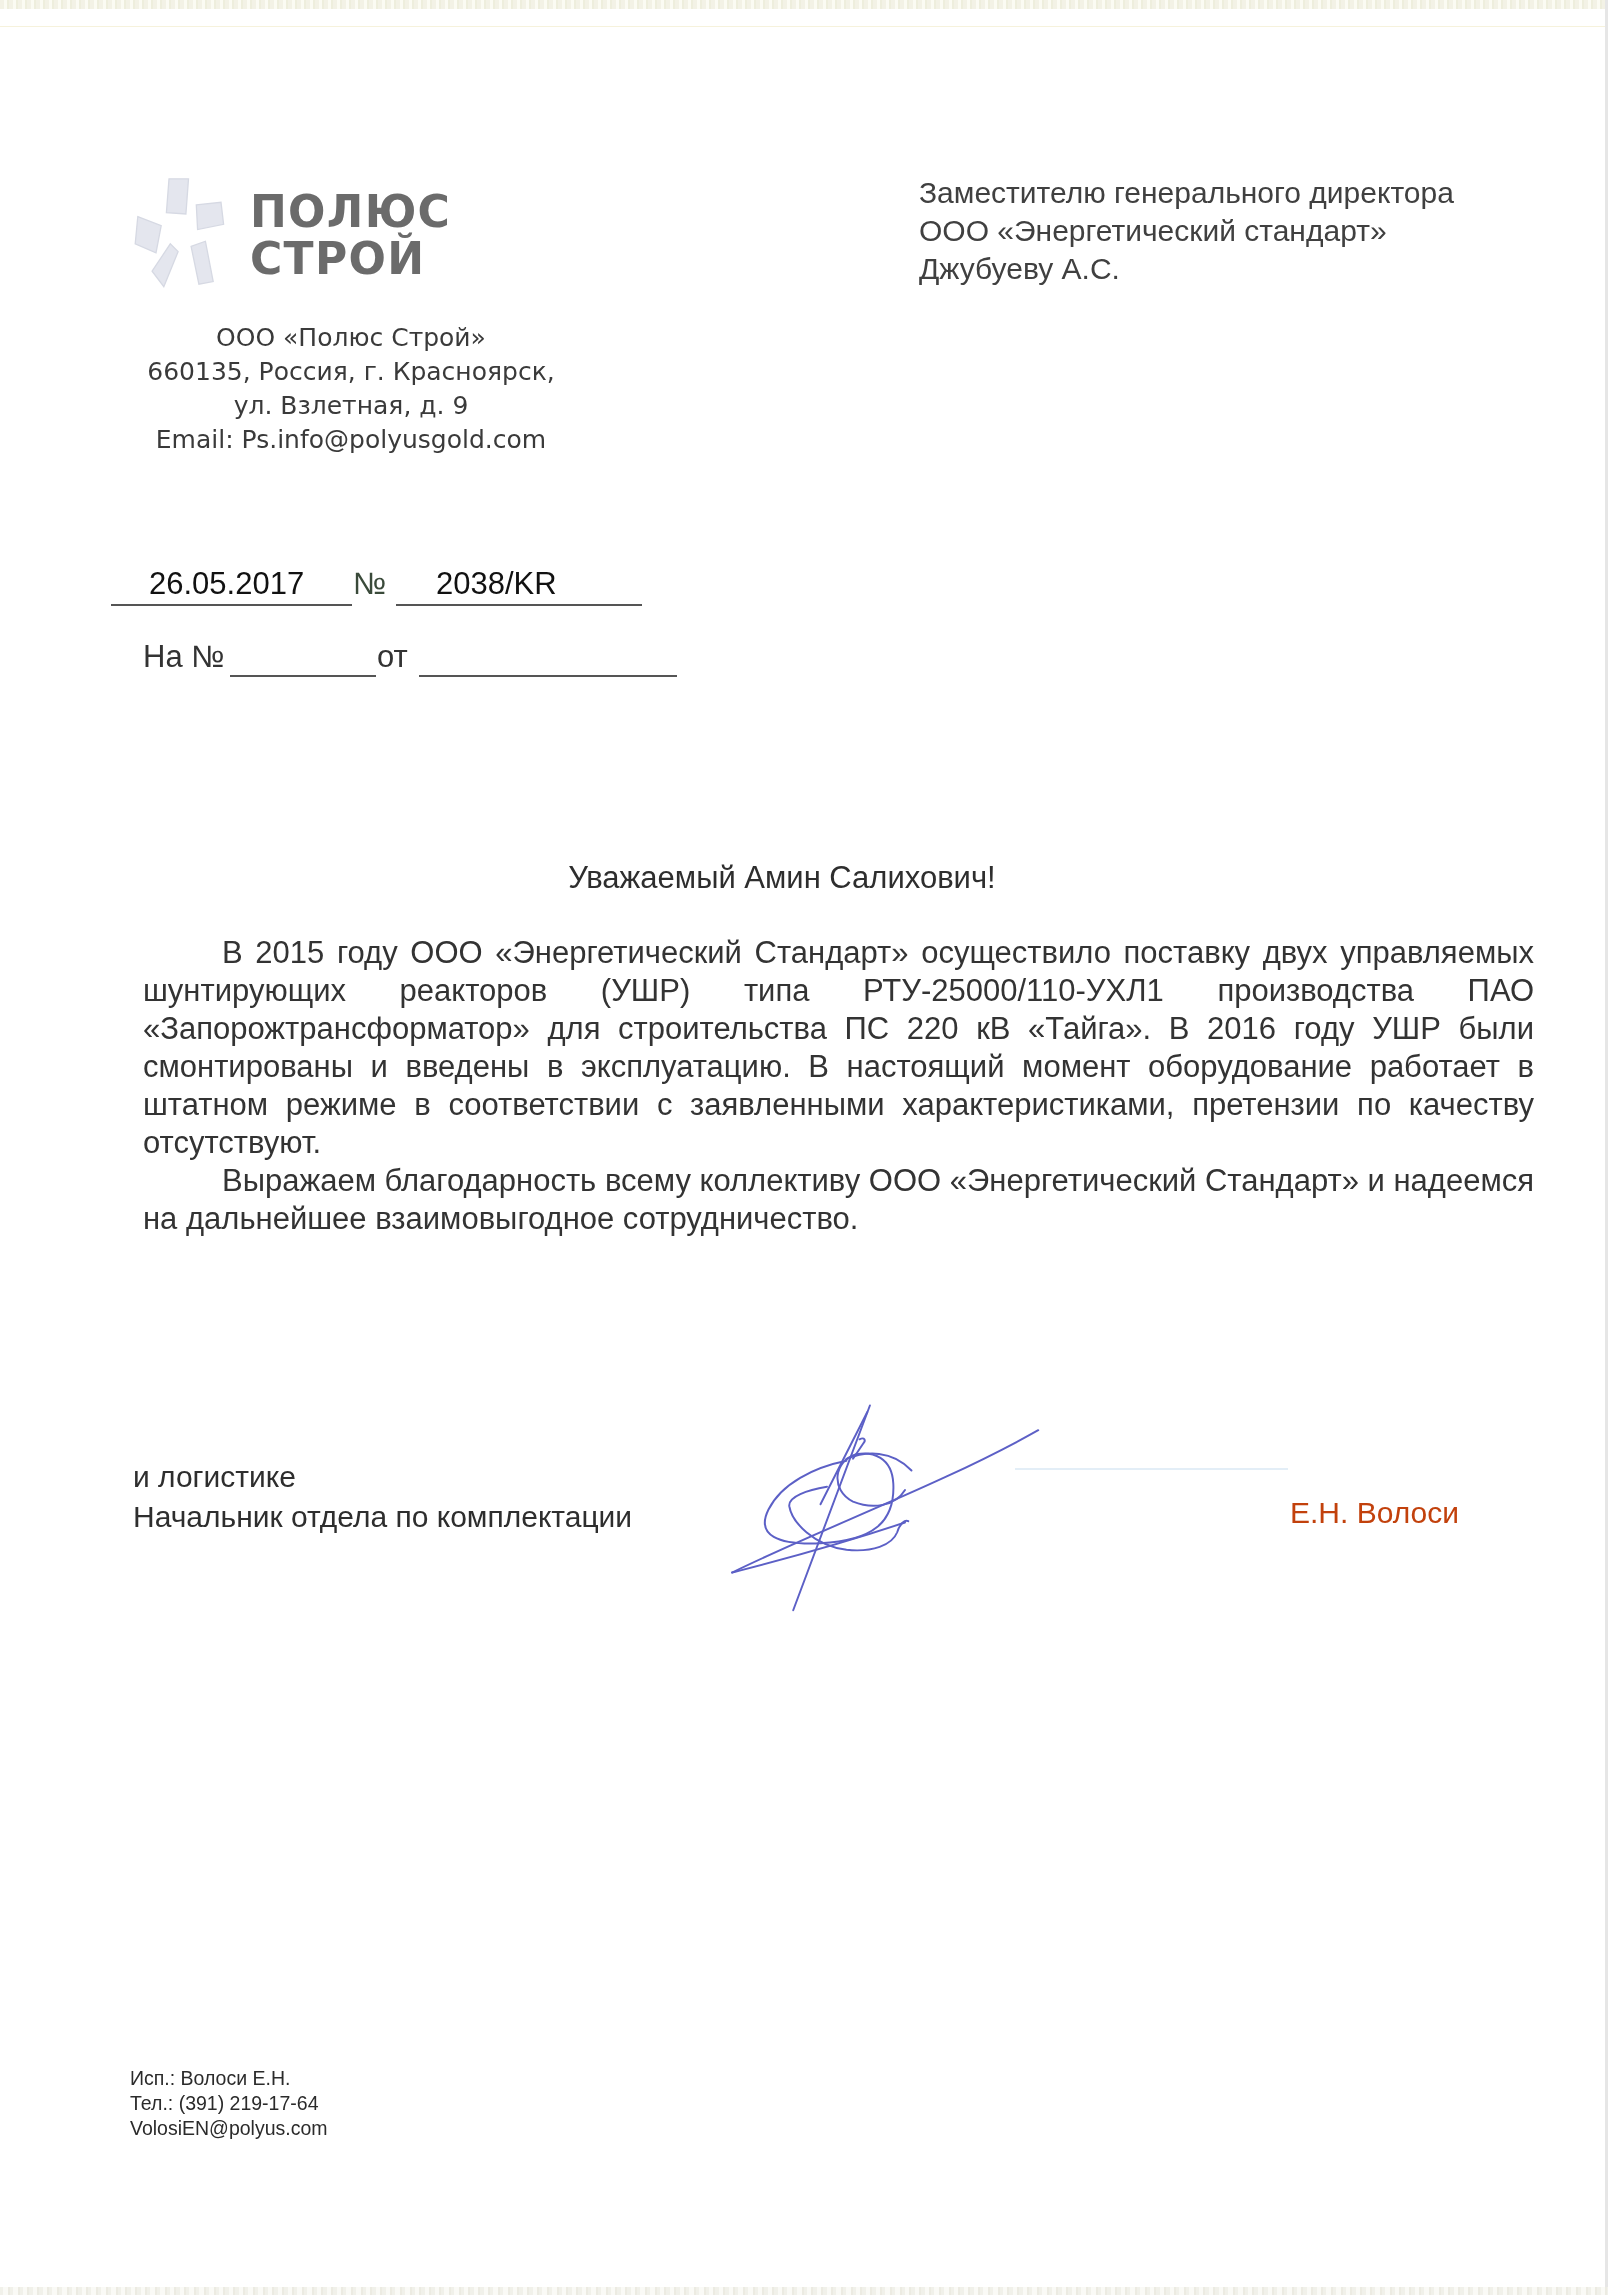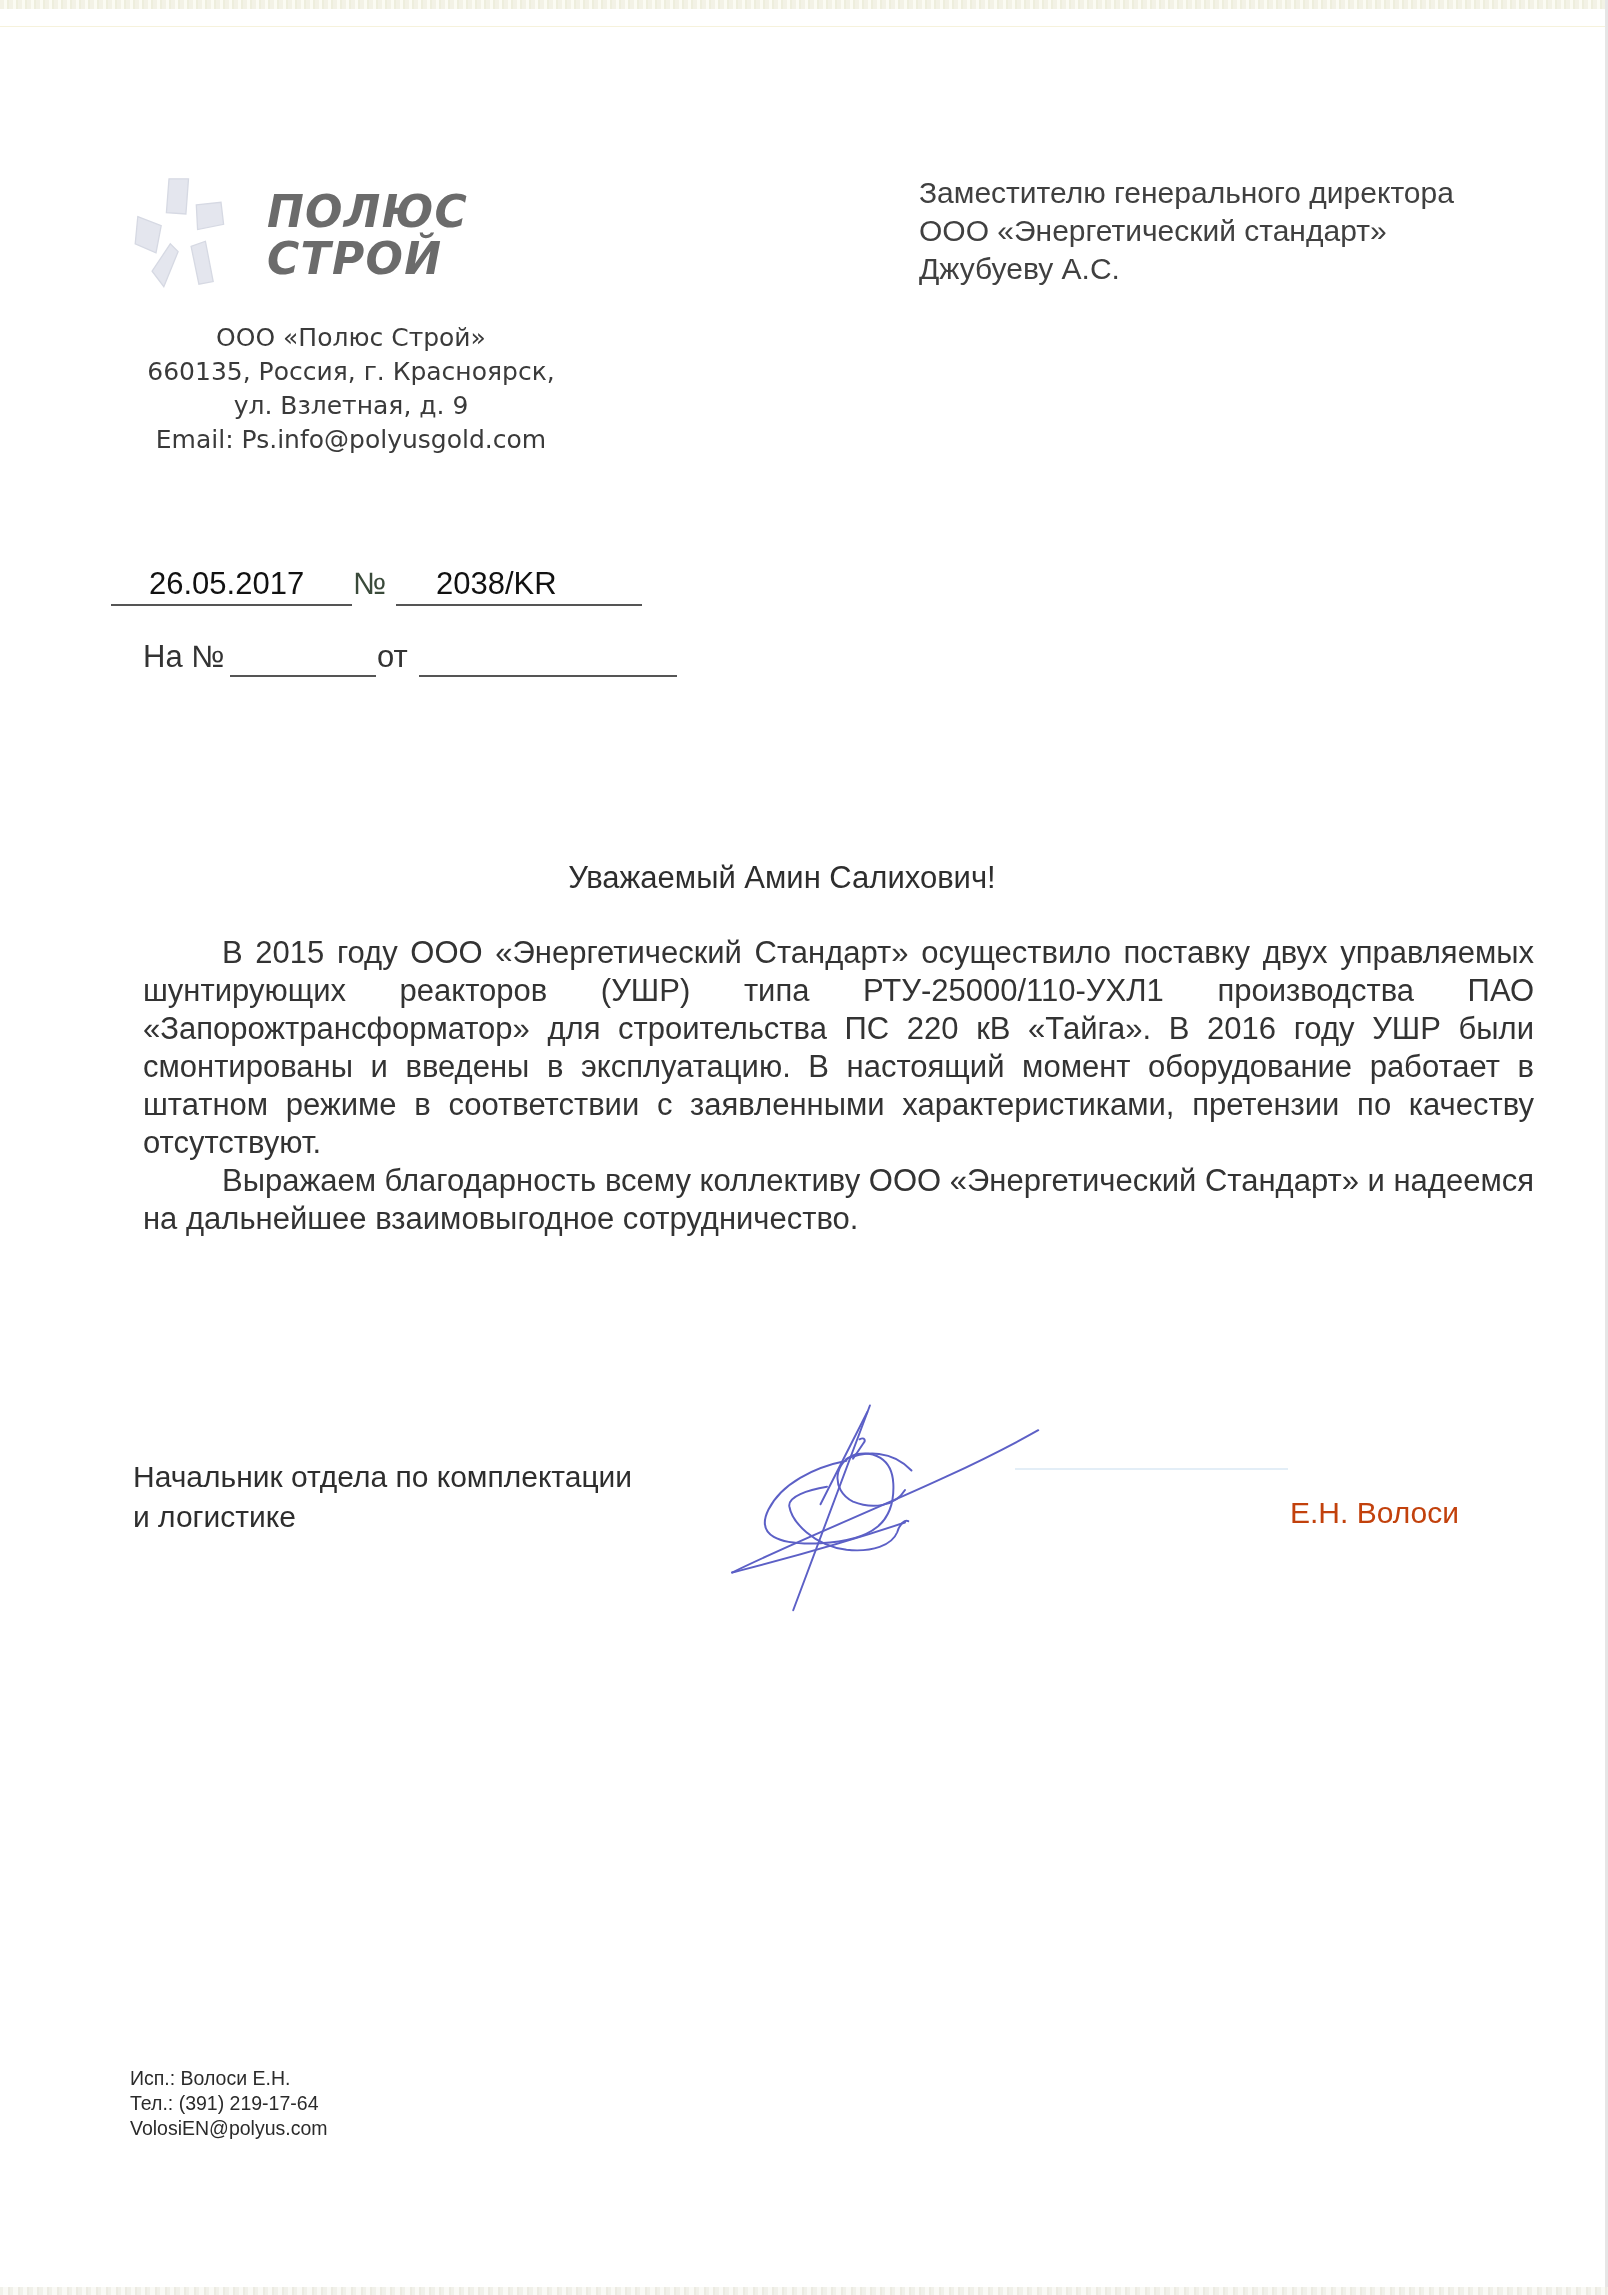--- a/index.html
+++ b/index.html
@@ -11,22 +11,22 @@
   .scan-top { position: absolute; left: 0; top: 0; width: 1608px; height: 9px;
     background: repeating-linear-gradient(90deg, #f3f2e6 0 3.9px, #fbfbf3 3.9px 7.2px, #eeeedd 7.2px 9px); }
   .scan-top-line { position: absolute; left: 0; top: 26px; width: 1608px; height: 1.3px; background: #f6f2dc; }
   .scan-bottom { position: absolute; left: 0; bottom: 0; width: 1608px; height: 7.8px;
     background: repeating-linear-gradient(90deg, #f1f1ea 0 3.3px, #fafaf6 3.3px 7.8px, #ecebe2 7.8px 9.8px); }
   .scan-right { position: absolute; right: 0; top: 0; width: 2.6px; height: 2295px; background: #e6e6e6; }
 
   
   .logo { position: absolute; left: 130px; top: 176px; width: 364px; height: 124px; }
   .logo svg { position: absolute; left: 0; top: 0; }
-  .logo-text { position: absolute; left: 137px; top: 11.7px; font-family: "DejaVu Sans", sans-serif;
-    font-weight: bold; font-size: 44px; line-height: 47px; color: #6b6b6b; letter-spacing: 1.3px; font-style: italic; }
+  .logo-text { position: absolute; left: 120px; top: 11.7px; font-family: "DejaVu Sans", sans-serif;
+    font-weight: bold; font-size: 44px; line-height: 47px; color: #6b6b6b; letter-spacing: 1.3px; }
 
   .company-block { position: absolute; left: 130px; top: 321px; width: 442px; text-align: center;
     font-family: "DejaVu Sans", sans-serif; font-size: 25px; line-height: 34px; color: #3a3a3a; }
   .company-block div { white-space: nowrap; }
 
   .recipient { position: absolute; left: 919px; top: 174px; font-size: 30px; line-height: 38px; color: #404040; }
   .recipient div { white-space: nowrap; }
 
   .reg-row { position: absolute; left: 111px; top: 565px; height: 46px; width: 534px; font-size: 31px; color: #111; }
   .reg-row .line { position: absolute; top: 39px; height: 2px; background: #555; }
@@ -105,22 +105,22 @@
 </div>
 
 <div class="salutation">Уважаемый Амин Салихович!</div>
 
 <div class="body-text">
   <p>В 2015 году ООО «Энергетический Стандарт» осуществило поставку двух управляемых шунтирующих реакторов (УШР) типа РТУ-25000/110-УХЛ1 производства ПАО «Запорожтрансформатор» для строительства ПС 220 кВ «Тайга». В 2016 году УШР были смонтированы и введены в эксплуатацию. В настоящий момент оборудование работает в штатном режиме в соответствии с заявленными характеристиками, претензии по качеству отсутствуют.</p>
   <p>Выражаем благодарность всему коллективу ООО «Энергетический Стандарт» и надеемся на дальнейшее взаимовыгодное сотрудничество.</p>
 </div>
 
 <div class="position">
+  <div>и логистике</div>
   <div>Начальник отдела по комплектации</div>
-  <div>и логистике</div>
 </div>
 
 <div class="sig-guide"></div>
 
 <svg class="signature" viewBox="0 0 900 360">
   <g fill="none" stroke="#4b4fc0" stroke-width="3" stroke-linecap="round" stroke-linejoin="round" opacity="0.9">
     <path d="M236,30 L118,345"></path>
     <path d="M232,40 L160,182"></path>
     <path d="M24,287 C160,220 350,150 495,68"></path>
     <path d="M24,287 C90,270 170,250 290,210"></path>

